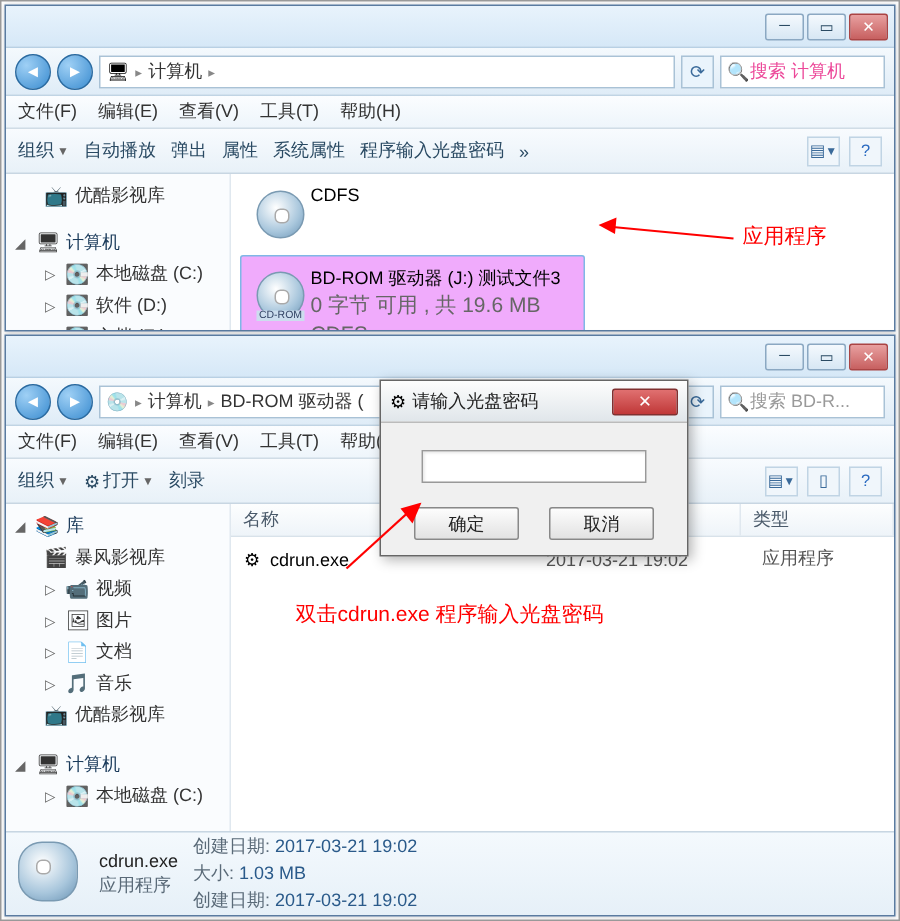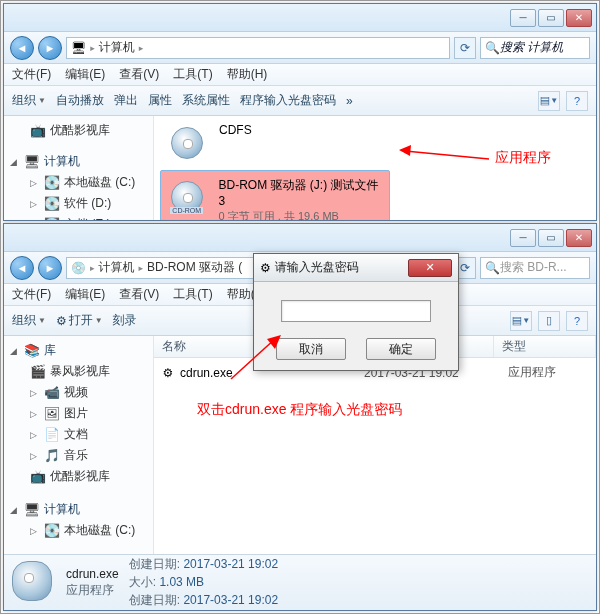--- a/index.html
+++ b/index.html
@@ -23,29 +23,29 @@
 .toolbar .tbicons{margin-left:auto;display:flex;gap:6px}
 .tbicon{width:22px;height:20px;border:1px solid #c0d4e4;background:#f0f6fb;display:flex;align-items:center;justify-content:center;font-size:11px;color:#3a6a9a}
 .body{display:flex;height:calc(100% - 28px - 32px - 22px - 30px);background:#fff}
 .sidebar{width:150px;background:#fafcfe;border-right:1px solid #e0e8ef;padding:4px 2px;overflow:hidden}
 .side-item{display:flex;align-items:center;gap:4px;padding:2px 4px;color:#333}
 .side-item .sicon{width:16px;height:16px;display:inline-flex;align-items:center;justify-content:center;font-size:13px}
 .side-item.indent{padding-left:24px}
 .side-head{font-weight:normal;color:#1a3a5a}
 .triangle{font-size:9px;color:#666;width:10px;display:inline-block}
 .content{flex:1;padding:6px;overflow:hidden}
-.drive-tile{display:flex;align-items:flex-start;gap:12px;padding:6px;border:1px solid transparent;width:230px}
-.drive-tile.sel{background:#fca5a5;border:1px solid #7fb7e6;border-radius:2px}
+.drive-tile{display:flex;align-items:flex-start;gap:0;padding:6px;border:1px solid transparent;width:230px}
+.drive-tile.sel{background:#f0abfc;border:1px solid #7fb7e6;border-radius:2px}
 .drive-icon{width:40px;height:40px;display:flex;flex-direction:column;align-items:center;justify-content:center;position:relative}
 .disc{width:32px;height:32px;border-radius:16px;background:radial-gradient(circle at 40% 35%,#fff,#a8c6dc 60%,#6a94b5);border:1px solid #7a9ab2;position:relative}
 .disc::after{content:"";position:absolute;top:11px;left:11px;width:8px;height:8px;border-radius:4px;background:#fff;border:1px solid #aaa}
 .cdrom-label{font-size:7px;background:#cde;padding:0 2px;color:#346;margin-top:-6px;z-index:1}
 .drive-info{display:flex;flex-direction:column;gap:1px}
 .drive-info .dn{color:#000}
-.drive-info .ds{color:#666;font-size:11px}
+.drive-info .ds{color:#666;font-size:14px}
 .filelist-hdr{height:22px;background:linear-gradient(#fdfefe,#eef4f9);border-bottom:1px solid #d8e2ea;display:flex;align-items:center}
 .fh{padding:0 8px;color:#4a5a6a;border-right:1px solid #e0e8ef;height:100%;display:flex;align-items:center}
 .filelist{padding:4px 6px}
 .file-row{display:flex;align-items:center;gap:4px;padding:2px 0}
 .file-icon{width:16px;height:16px;display:inline-flex;align-items:center;justify-content:center}
 .details{height:56px;background:linear-gradient(#f4f9fd,#e6f0f8);border-top:1px solid #c8d6e2;display:flex;align-items:center;padding:4px 8px;gap:10px}
 .details .big-icon{width:44px;height:44px}
 .details .dtext{display:flex;flex-direction:column;gap:1px;color:#5a6a78;font-size:11px}
 .details .dtext .dname{color:#222;font-size:12px}
 .annot{position:absolute;color:#f00;font-size:14px;pointer-events:none}
@@ -73,21 +73,21 @@
     <div class="navbtn">►</div>
     <div class="addrbox">
       <span>🖥</span>
       <span class="arr">▸</span>
       <span class="seg">计算机</span>
       <span class="arr">▸</span>
     </div>
     <div class="refresh">⟳</div>
     <div class="searchbox" title="搜索 计算机">
       <span>🔍</span>
-      <span style="color:#0f172a;font-style:italic">搜索 计算机</span>
+      <span style="color:#ec4899;">搜索 计算机</span>
     </div>
   </div>
   <div class="menubar">
     <span>文件(F)</span>
     <span>编辑(E)</span>
     <span>查看(V)</span>
     <span>工具(T)</span>
     <span>帮助(H)</span>
   </div>
   <div class="toolbar">
@@ -292,22 +292,22 @@
 
 <div class="dialog" style="left:252px;top:252px;width:206px;height:118px">
   <div class="dlg-title">
     <span>⚙</span>
     <span class="t">请输入光盘密码</span>
     <div class="dlg-close">✕</div>
   </div>
   <div class="dlg-body">
     <input class="dlg-input" type="password" style="">
     <div class="dlg-btns">
+      <div class="dlg-btn">确定</div>
       <div class="dlg-btn">取消</div>
-      <div class="dlg-btn">确定</div>
     </div>
   </div>
 </div>
 
 <svg class="arrow" style="left:224px;top:334px;width:60px;height:50px">
   <line x1="6" y1="44" x2="50" y2="4" stroke="#f00" stroke-width="1.5"></line>
   <polygon points="56,0 42,4 50,14" fill="#f00"></polygon>
 </svg>
 <div class="annot" style="left:196px;top:400px">双击cdrun.exe 程序输入光盘密码</div>
 

